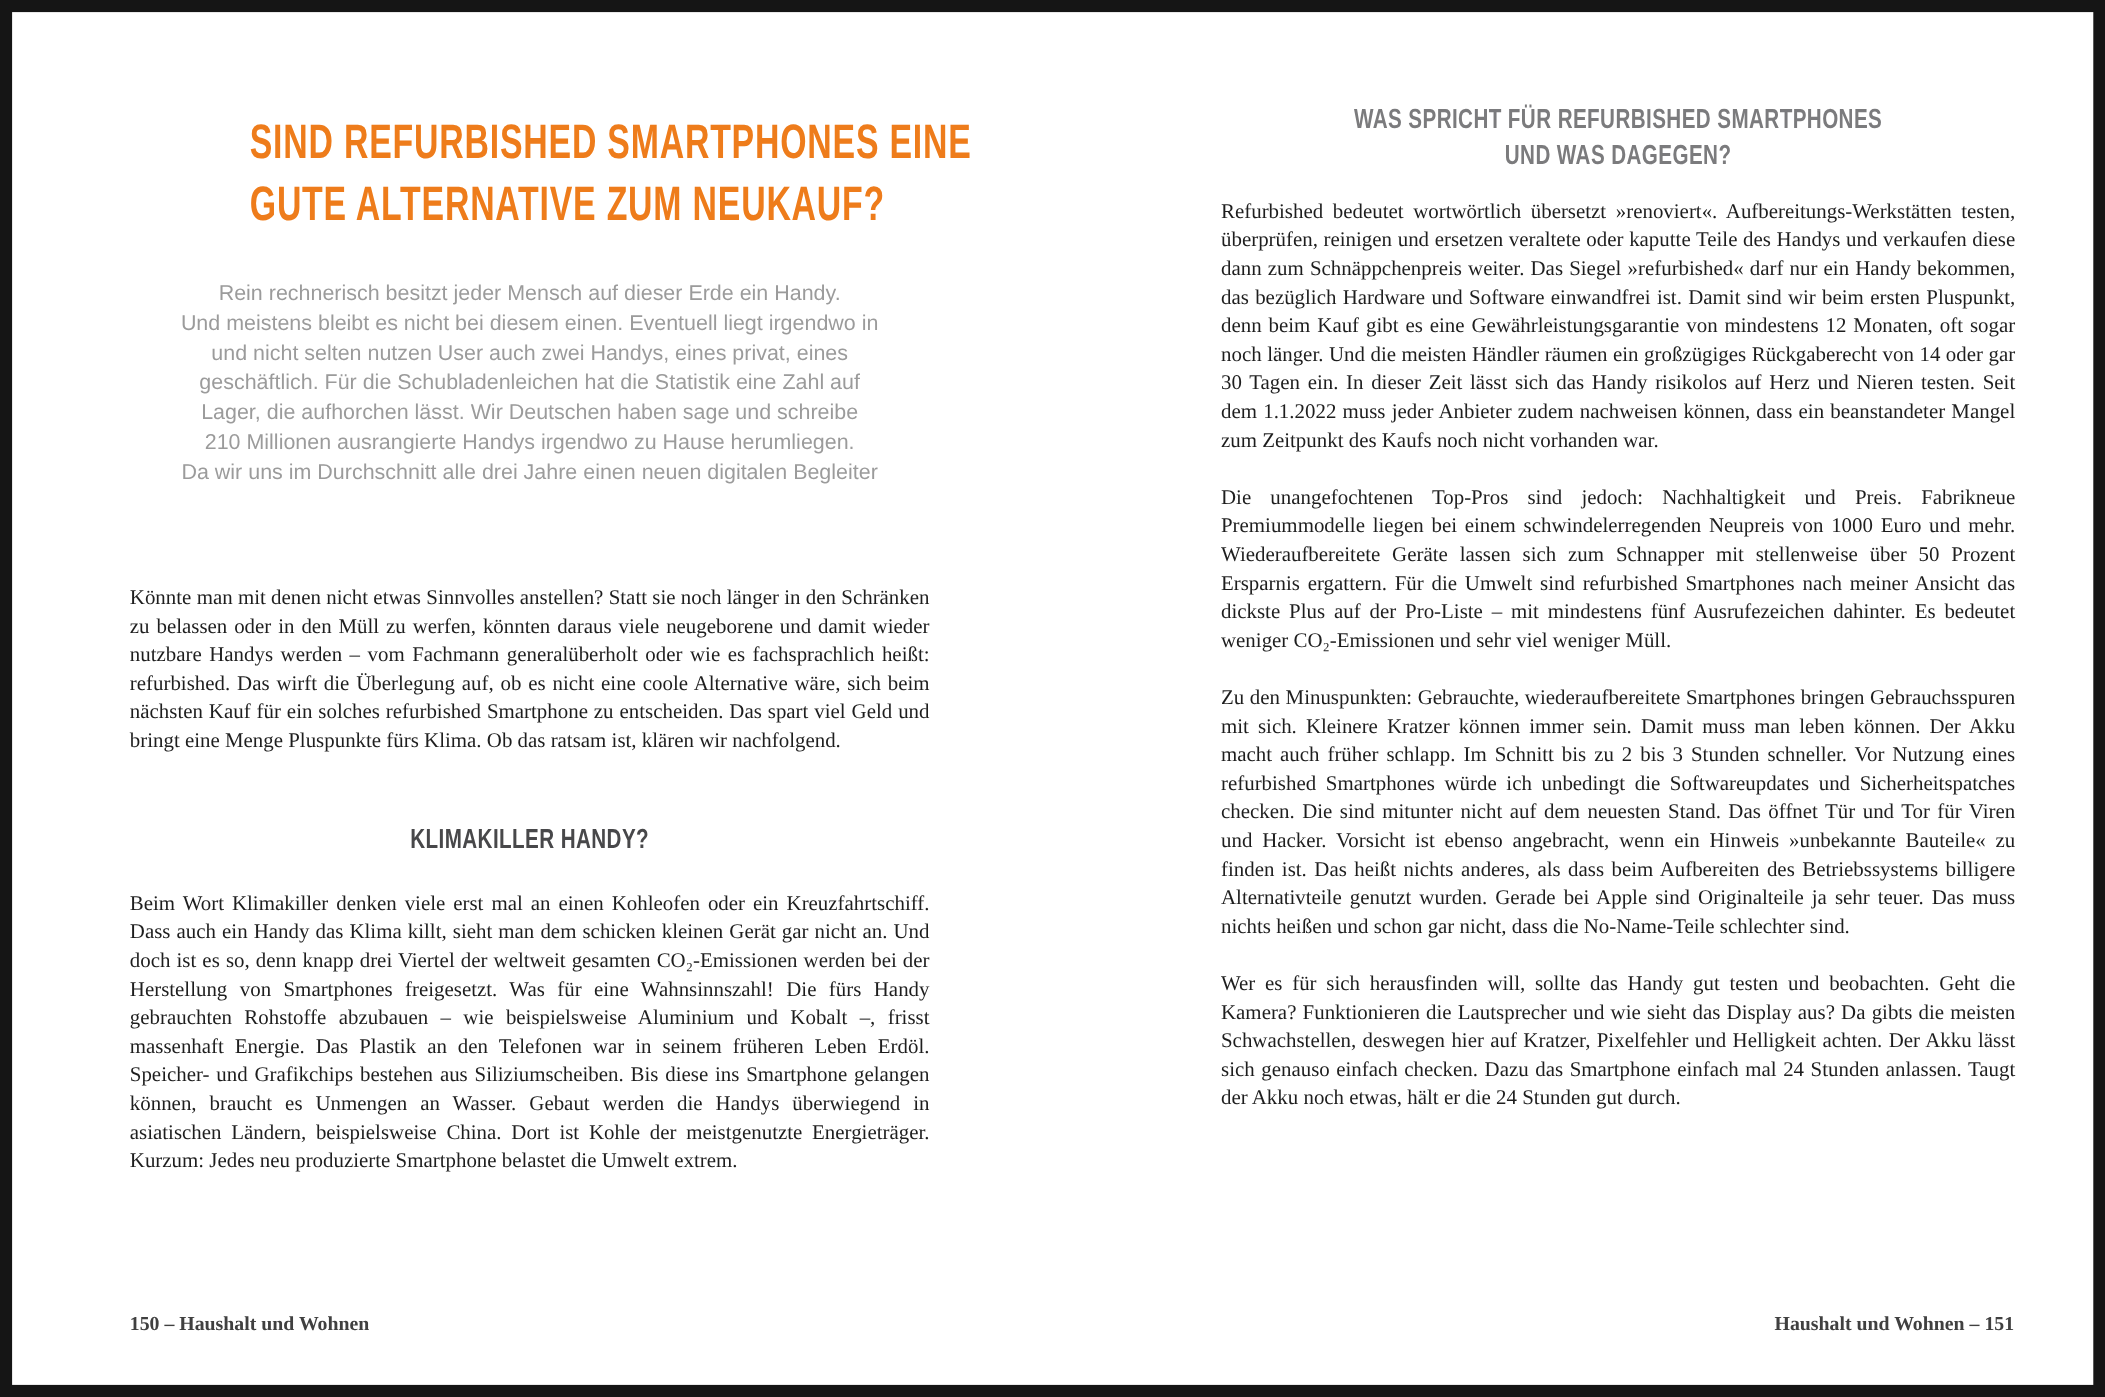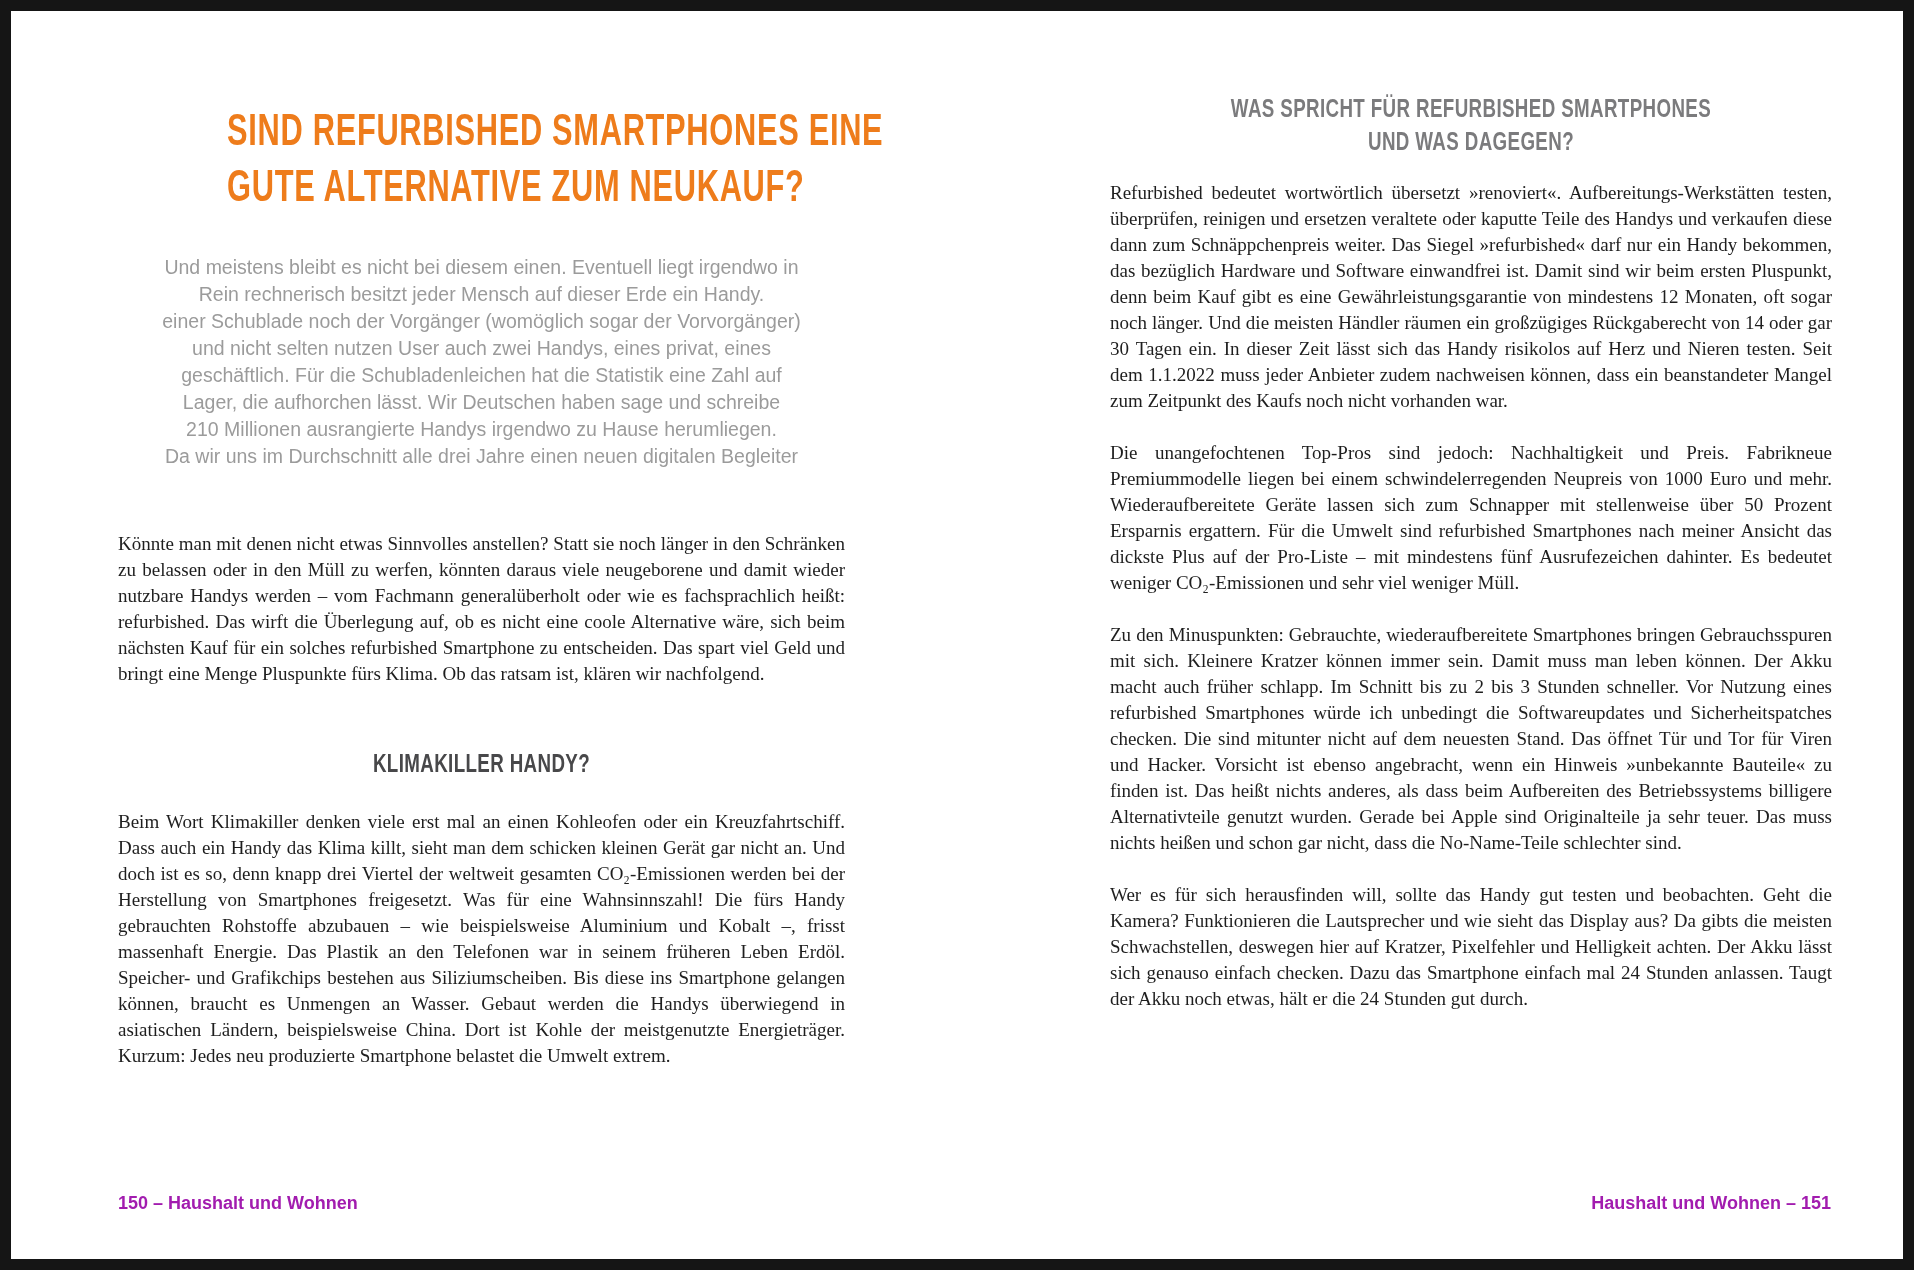--- a/index.html
+++ b/index.html
@@ -62,24 +62,24 @@
     font-weight: bold;
     font-size: 25px; line-height: 33px;
     letter-spacing: 0.5px;
     transform: scaleX(0.75);
     transform-origin: 50% 0;
   }
   .para2 { position: absolute; left: 118px; top: 809px; width: 727px; margin: 0; }
 
   .footer {
     position: absolute; top: 1191px;
-    font-family: Liberation Sans, sans-serif;
+    font-family: Liberation Serif, serif;
     font-weight: bold;
     font-size: 18px; line-height: 24px;
-    color: #a21caf;
+    color: #404040;
   }
   .footer-left  { left: 118px; }
   .footer-right { right: 83px; }
 
   
   .right-content { position: absolute; left: 153px; top: 92px; width: 722px; }
   .right-heading {
     margin: 0 0 22px 0;
     text-align: center;
     color: #7b7b7d;
@@ -97,23 +97,22 @@
 
 <div class="sheet">
 
   <div class="page page-left">
     <h1 class="title">
         <div class="title-line">SIND REFURBISHED SMARTPHONES EINE</div>
         <div class="title-line">GUTE ALTERNATIVE ZUM NEUKAUF?</div>
       </h1>
 
     <div class="intro">
+        <div class="intro-line">Rein rechnerisch besitzt jeder Mensch auf dieser Erde ein Handy.</div>
         <div class="intro-line">Und meistens bleibt es nicht bei diesem einen. Eventuell liegt irgendwo in</div>
-        <div class="intro-line">Rein rechnerisch besitzt jeder Mensch auf dieser Erde ein Handy.</div>
-        <div class="intro-line">einer Schublade noch der Vorgänger (womöglich sogar der Vorvorgänger)</div>
         <div class="intro-line">und nicht selten nutzen User auch zwei Handys, eines privat, eines</div>
         <div class="intro-line">geschäftlich. Für die Schubladenleichen hat die Statistik eine Zahl auf</div>
         <div class="intro-line">Lager, die aufhorchen lässt. Wir Deutschen haben sage und schreibe</div>
         <div class="intro-line">210 Millionen ausrangierte Handys irgendwo zu Hause herumliegen.</div>
         <div class="intro-line">Da wir uns im Durchschnitt alle drei Jahre einen neuen digitalen Begleiter</div>
       </div>
 
     <p class="body para1">Könnte man mit denen nicht etwas Sinnvolles anstellen? Statt sie noch länger in den Schränken zu belassen oder in den Müll zu werfen, könnten daraus viele neugeborene und damit wieder nutzbare Handys werden – vom Fachmann generalüberholt oder wie es fachsprachlich heißt: refurbished. Das wirft die Überlegung auf, ob es nicht eine coole Alternative wäre, sich beim nächsten Kauf für ein solches refurbished Smartphone zu entscheiden. Das spart viel Geld und bringt eine Menge Pluspunkte fürs Klima. Ob das ratsam ist, klären wir nachfolgend.</p>
 
     <h2 class="section-heading">KLIMAKILLER HANDY?</h2>

